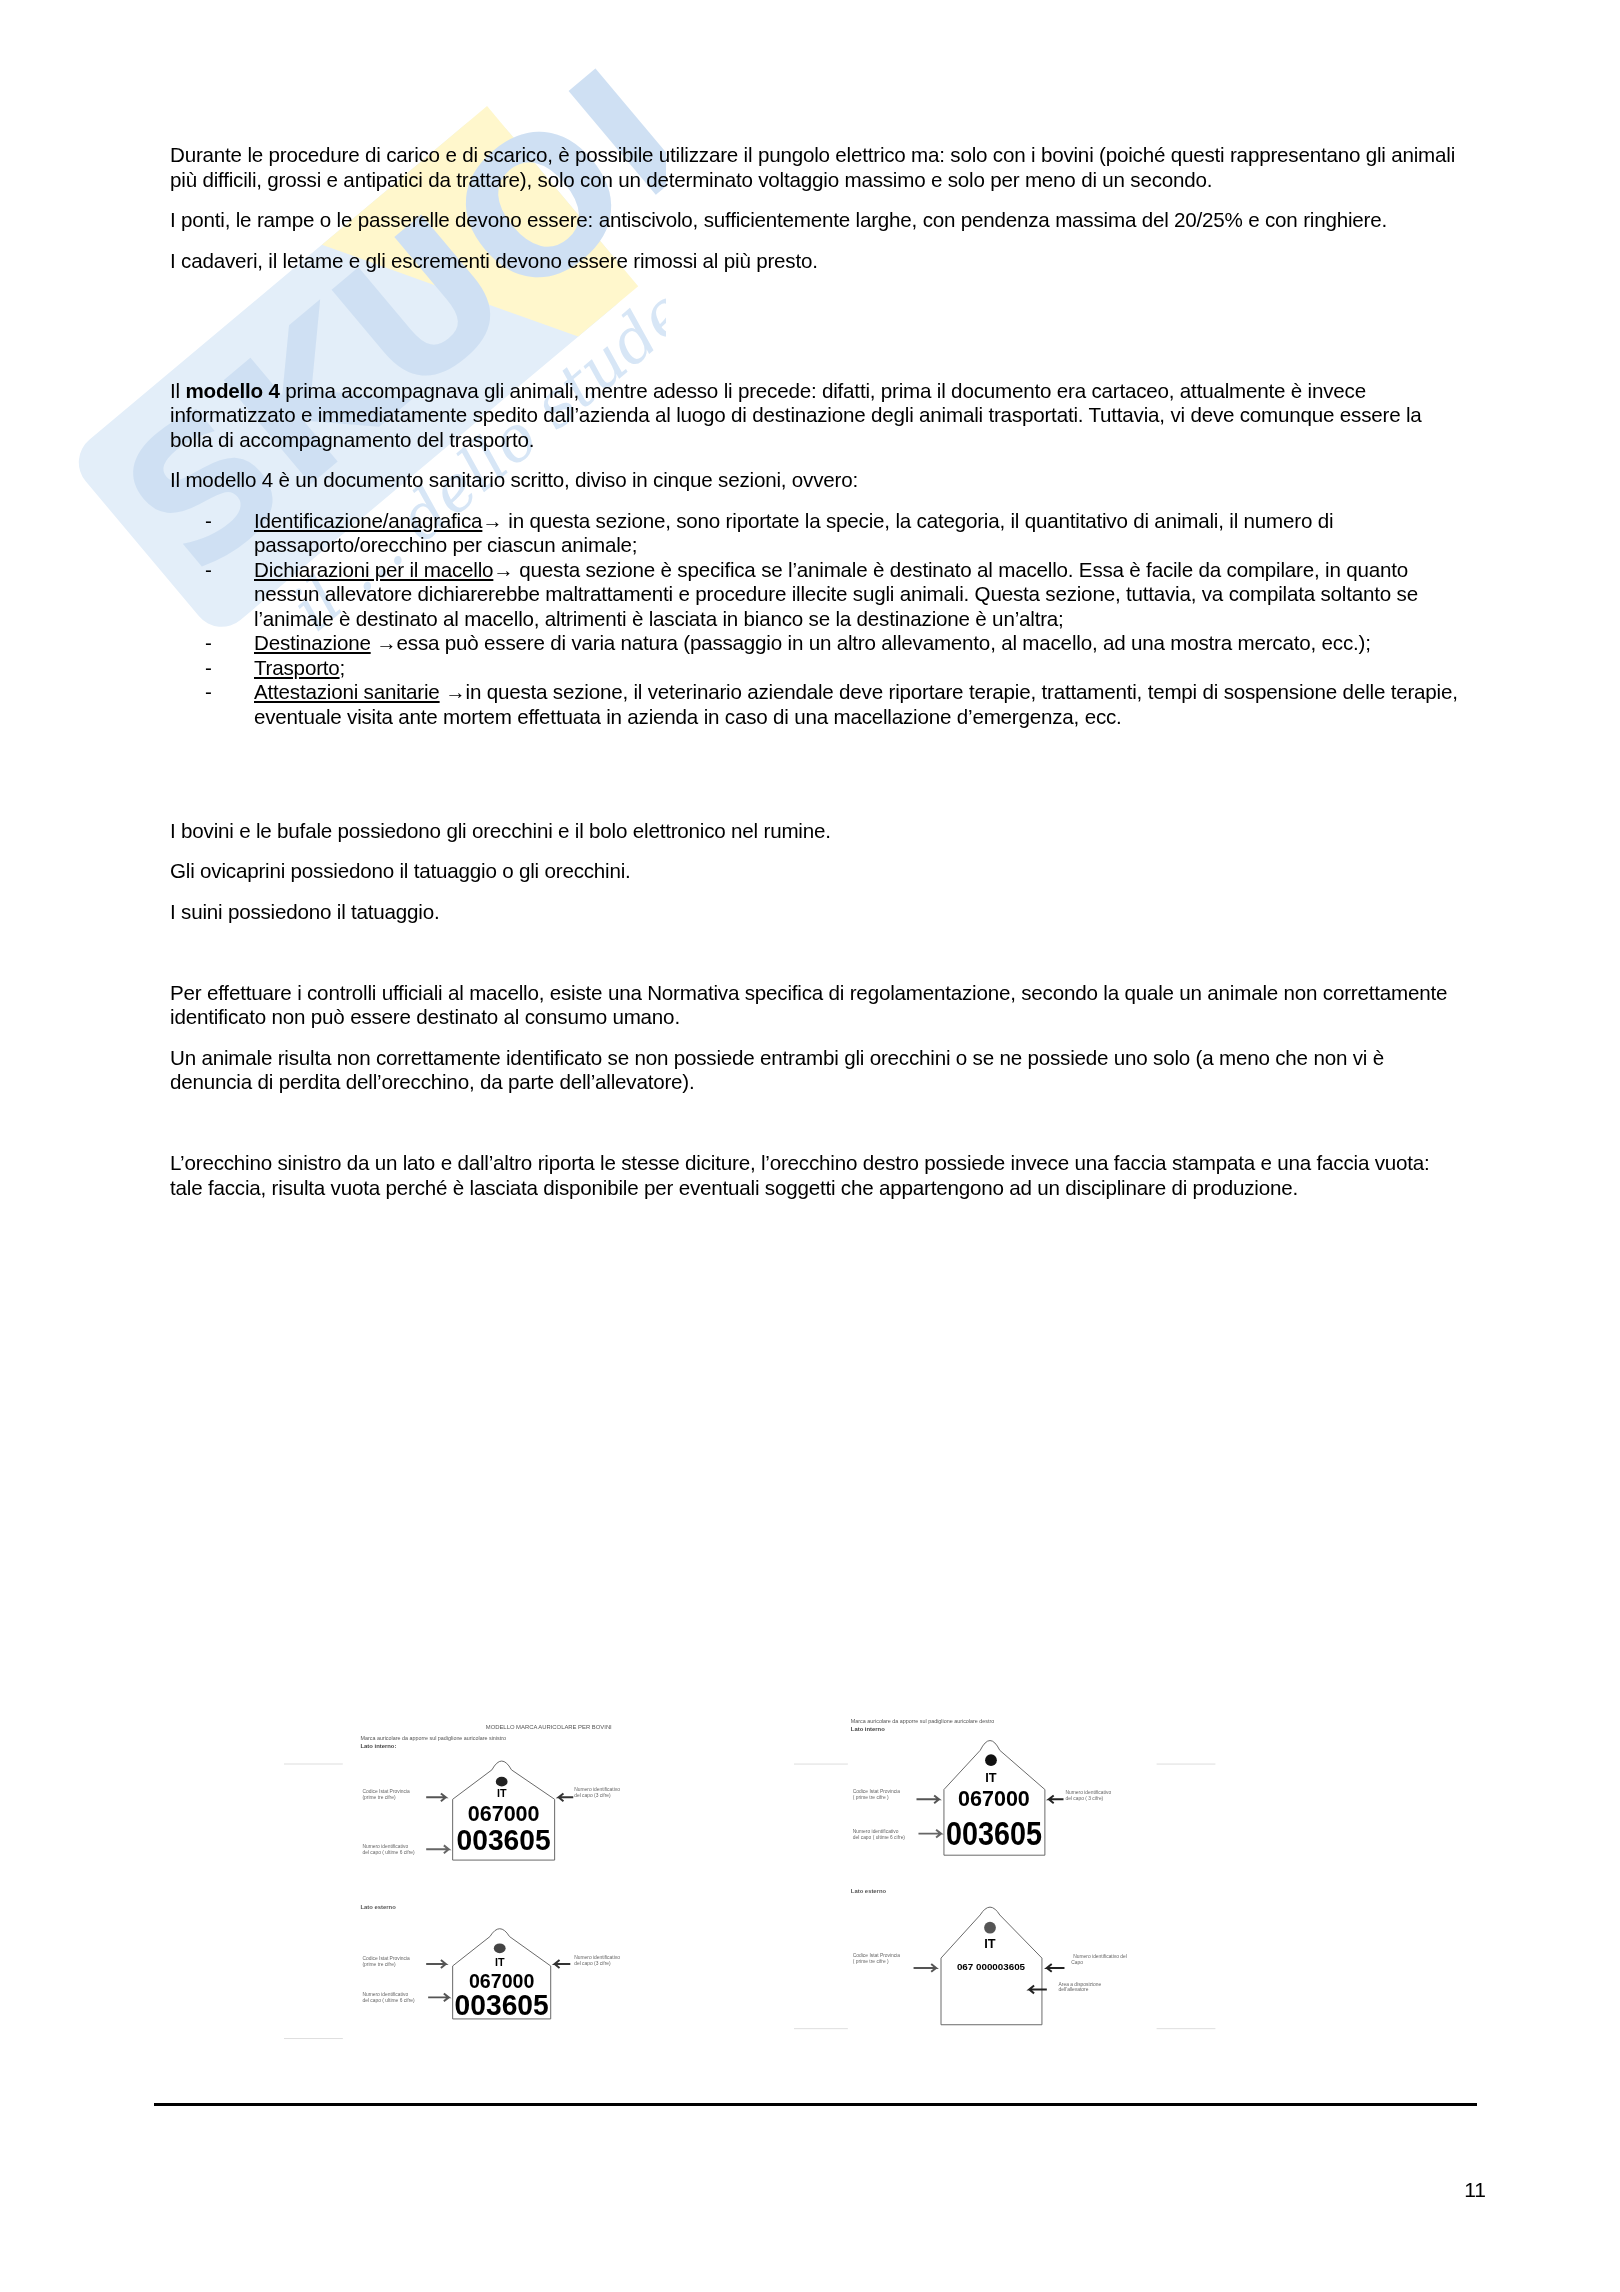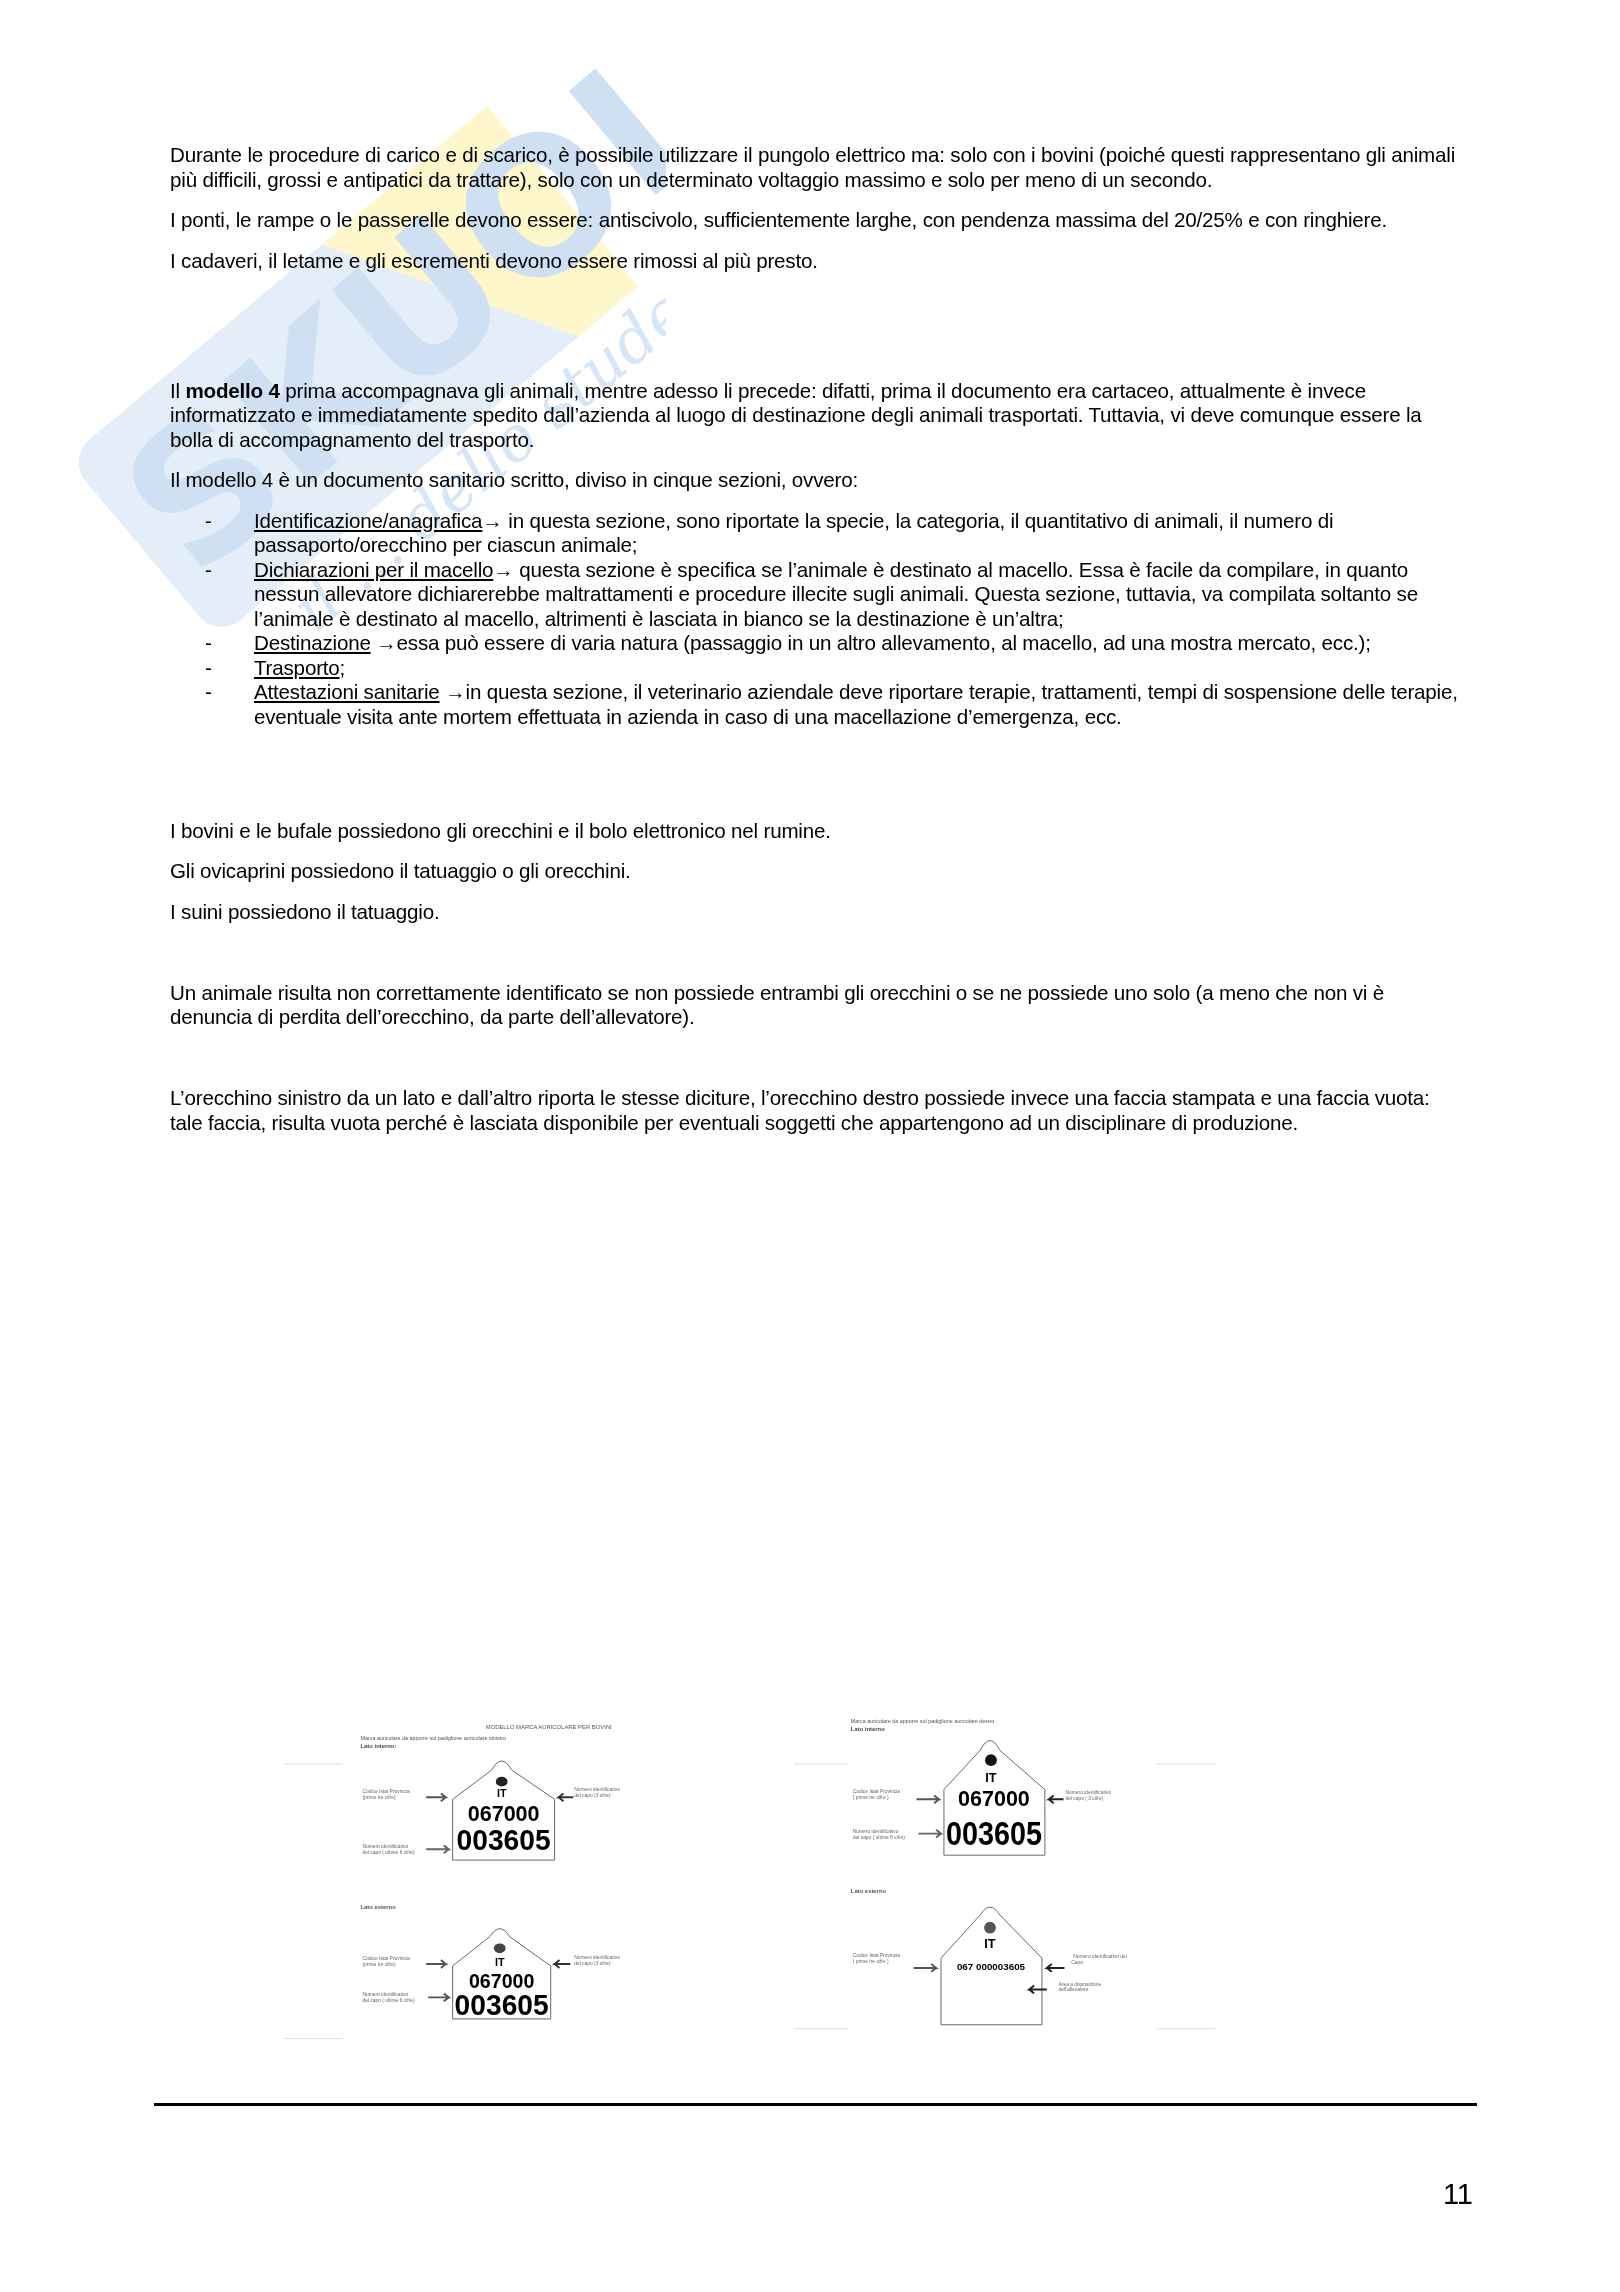--- a/index.html
+++ b/index.html
@@ -16,21 +16,21 @@
   ul.sections li { position: relative; padding-left: 100px; }
   ul.sections li .dash { position: absolute; left: 51px; top: 0; }
   .u { text-decoration: underline; }
   b { font-weight: bold; }
   .figures { position: absolute; top: 1713px; left: 284px; width: 990px; height: 353px; }
   .fig { position: absolute; top: 0; height: 353px; background: #fff; }
   .fig-left { left: 0; width: 353px; }
   .fig-right { left: 510px; width: 441px; }
   .fig svg { width: 100%; height: 100%; display: block; }
   .footer-rule { position: absolute; left: 154px; top: 2103px; width: 1323px; height: 2.9px; background: #000; }
-  .page-number { position: absolute; right: 147px; top: 2178px; font-size: 29px; }
+  .page-number { position: absolute; right: 134px; top: 2178px; font-size: 21px; }
 </style>
 </head>
 <body>
 
 <svg class="watermark" viewBox="0 0 640 640">
   <g transform="rotate(-40 320 320)">
     <rect x="40" y="200" width="560" height="240" rx="30" fill="#e3eef9"></rect>
     <polygon points="380,200 600,200 600,440 520,440" fill="#fff7cc"></polygon>
     <text x="60" y="380" font-family="DejaVu Sans, sans-serif" font-weight="bold" font-size="190" fill="#cfe0f3">SKUOLA.net</text>
     <text x="120" y="500" font-family="DejaVu Serif, serif" font-style="italic" font-size="64" fill="#d7e6f6">il ... dello studente</text>
@@ -51,20 +51,21 @@
     <li><span class="dash">-</span><span class="u">Destinazione</span><span> →</span><span>essa può essere di varia natura (passaggio in un altro allevamento, al macello, ad una mostra mercato, ecc.);</span></li>
     <li><span class="dash">-</span><span class="u">Trasporto</span><span>;</span></li>
     <li><span class="dash">-</span><span class="u">Attestazioni sanitarie</span><span> →</span><span>in questa sezione, il veterinario aziendale deve riportare terapie, trattamenti, tempi di sospensione delle terapie, eventuale visita ante mortem effettuata in azienda in caso di una macellazione d’emergenza, ecc.</span></li>
   </ul>
   <div class="gap3"></div>
   <div class="gap2"></div>
   <p>I bovini e le bufale possiedono gli orecchini e il bolo elettronico nel rumine.</p>
   <p>Gli ovicaprini possiedono il tatuaggio o gli orecchini.</p>
   <p>I suini possiedono il tatuaggio.</p>
   <div class="gap2"></div>
+  <p>Per effettuare i controlli ufficiali al macello, esiste una Normativa specifica di regolamentazione, secondo la quale un animale non correttamente identificato non può essere destinato al consumo umano.</p>
   <p>Un animale risulta non correttamente identificato se non possiede entrambi gli orecchini o se ne possiede uno solo (a meno che non vi è denuncia di perdita dell’orecchino, da parte dell’allevatore).</p>
   <div class="gap2"></div>
   <p>L’orecchino sinistro da un lato e dall’altro riporta le stesse diciture, l’orecchino destro possiede invece una faccia stampata e una faccia vuota: tale faccia, risulta vuota perché è lasciata disponibile per eventuali soggetti che appartengono ad un disciplinare di produzione.</p>
 </div>
 
 <div class="figures">
   <div class="fig fig-left">
     <svg viewBox="0 0 360 360" font-family="Liberation Sans, sans-serif">
       <text x="270" y="16" font-size="6" fill="#555" text-anchor="middle">MODELLO MARCA AURICOLARE PER BOVINI</text>
       <text x="78" y="28" font-size="5.5" fill="#555">Marca auricolare da apporre sul padiglione auricolare sinistro</text>

